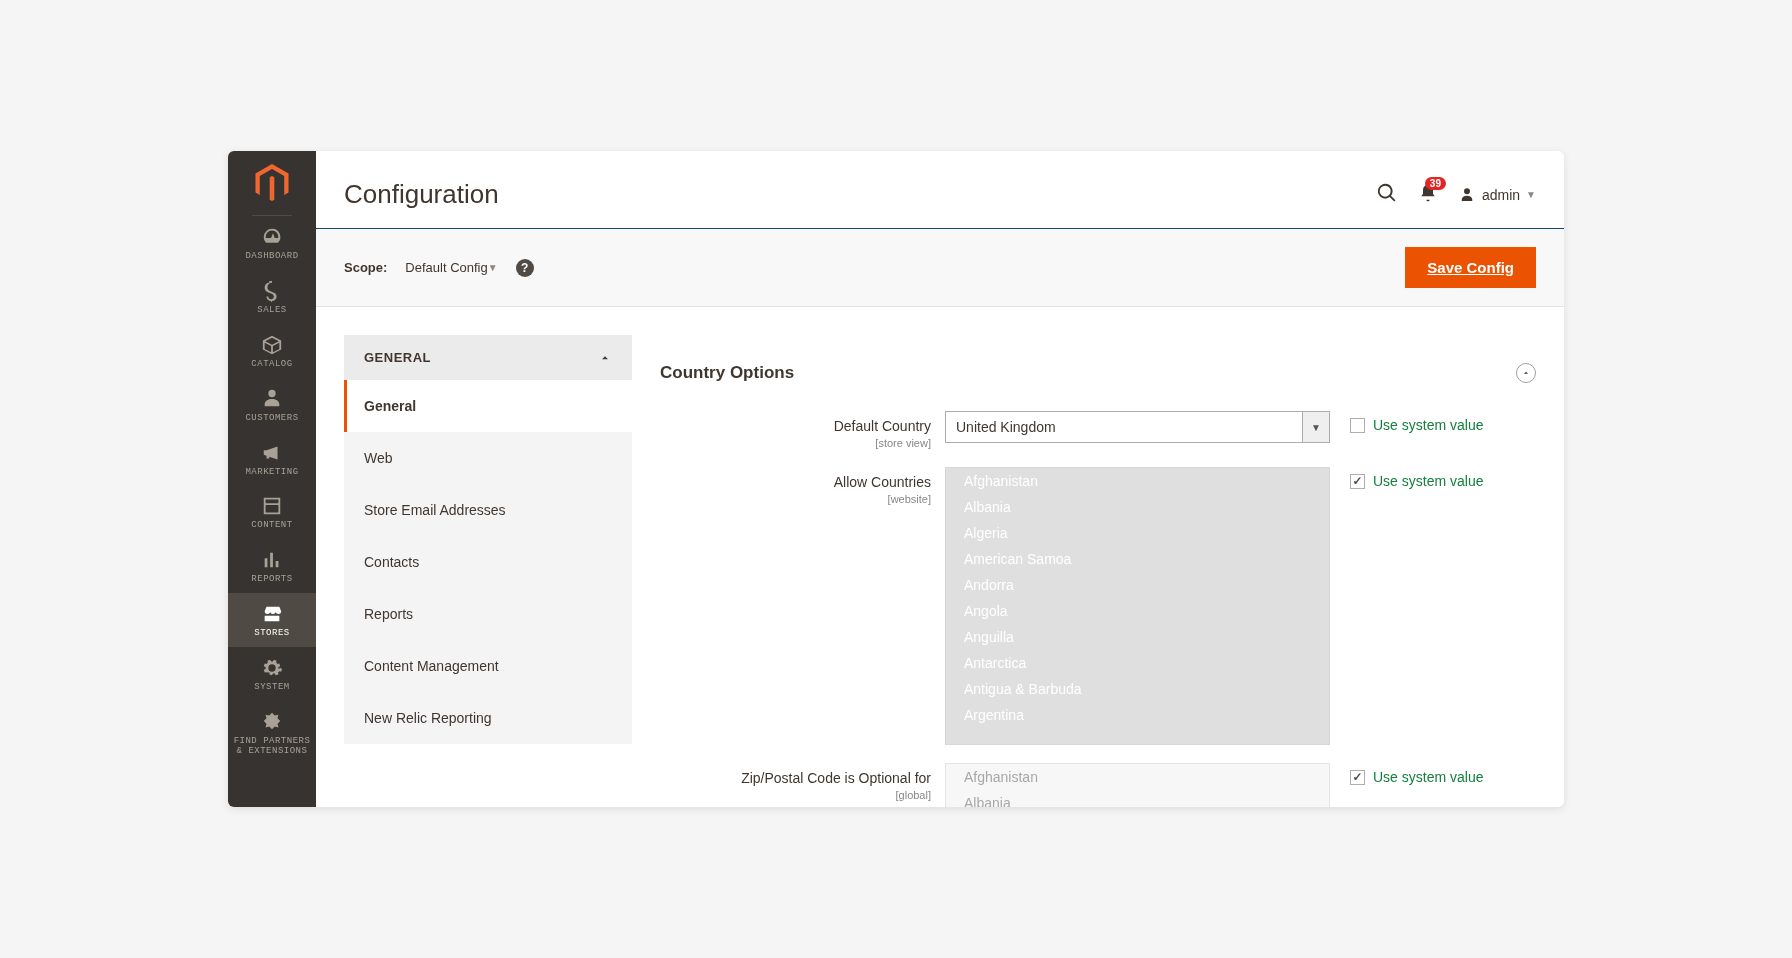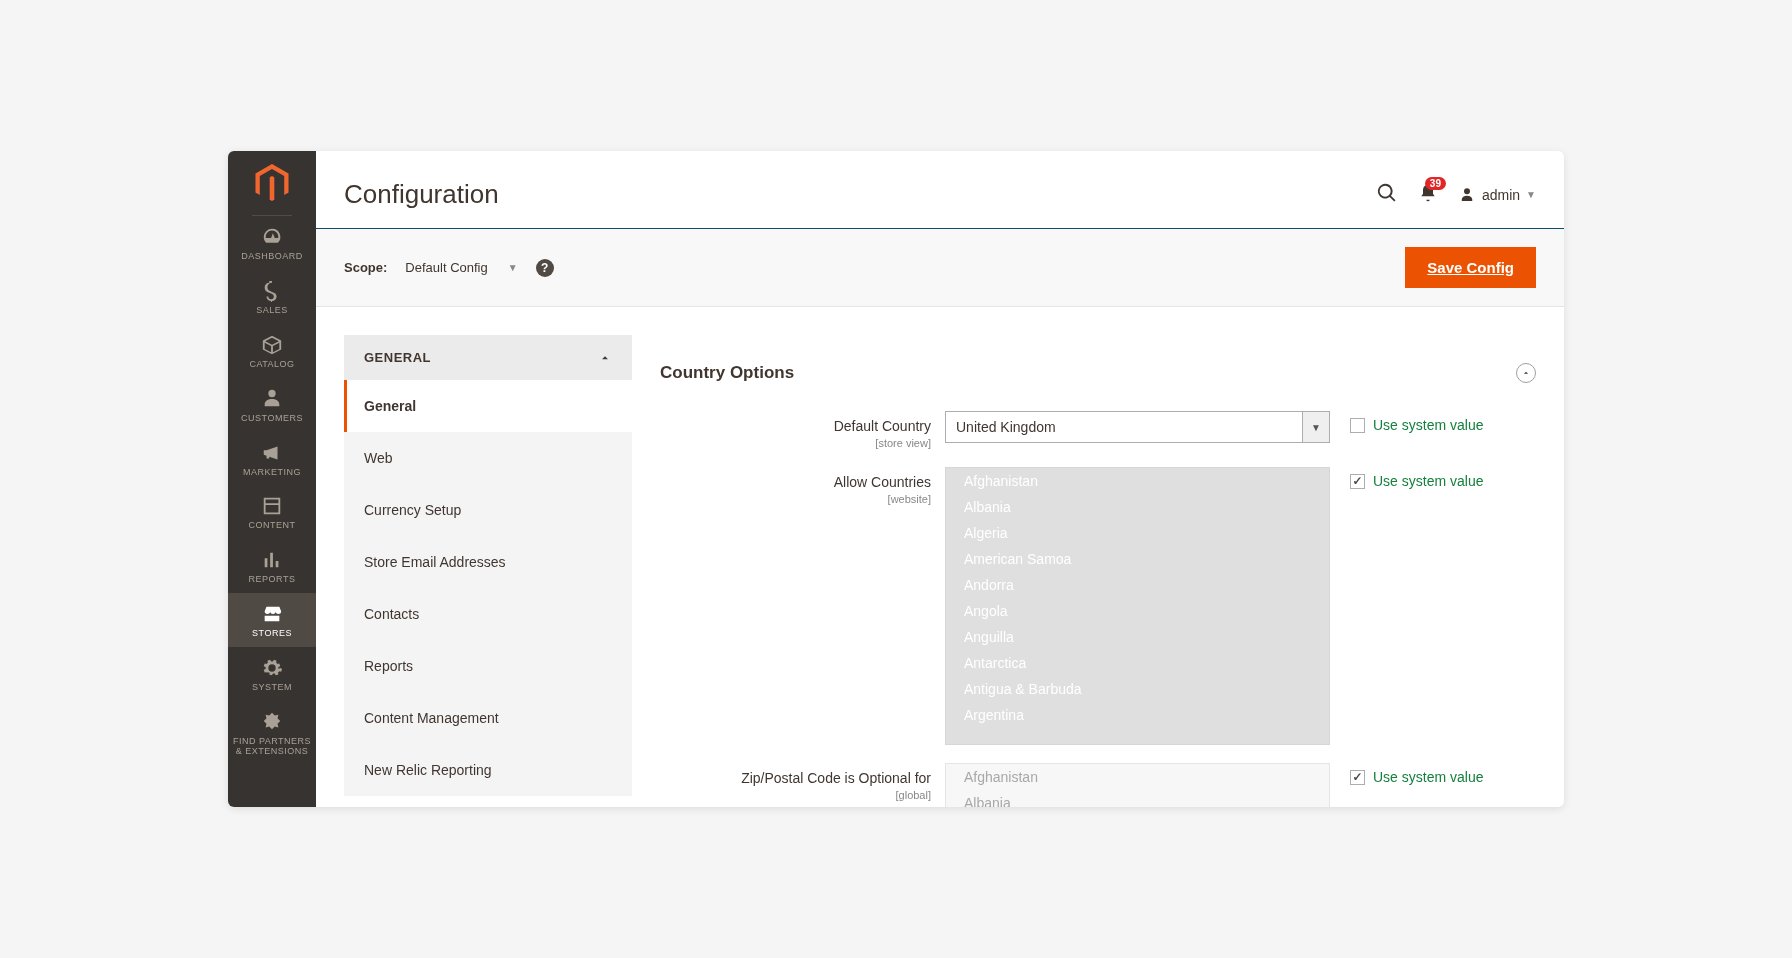--- a/index.html
+++ b/index.html
@@ -4,39 +4,39 @@
 <style>
 * { box-sizing: border-box; margin: 0; padding: 0; }
 body { font-family: -apple-system, BlinkMacSystemFont, "Segoe UI", Helvetica, Arial, sans-serif; background: #f5f5f5; display: flex; align-items: center; justify-content: center; min-height: 958px; }
 .frame { width: 1336px; height: 656px; background: #fff; border-radius: 6px; box-shadow: 0 2px 8px rgba(0,0,0,.1); display: flex; overflow: hidden; }
 .sidebar { width: 88px; background: #373330; display: flex; flex-direction: column; align-items: center; flex-shrink: 0; }
 .logo { width: 88px; height: 64px; display: flex; align-items: center; justify-content: center; }
 .logo svg { width: 34px; height: 38px; fill: #ef672f; }
 .side-divider { width: 40px; height: 1px; background: rgba(255,255,255,.12); }
 .nav-item { width: 88px; padding: 10px 0 8px; display: flex; flex-direction: column; align-items: center; cursor: pointer; color: #a9a195; }
 .nav-item .icon { width: 22px; height: 22px; margin-bottom: 4px; fill: #a9a195; }
-.nav-item .label { font-size: 9px; letter-spacing: .5px; text-align: center; line-height: 1.1; }
+.nav-item .label { font-size: 9px; letter-spacing: .5px; text-align: center; line-height: 1.1; font-family: Liberation Mono, monospace; }
 .nav-item.active { background: #4f4a44; color: #fff; }
 .nav-item.active .icon { fill: #fff; }
 .content { flex: 1; overflow: auto; }
 .page-header { display: flex; align-items: center; justify-content: space-between; padding: 14px 28px 18px; margin-top: 14px; }
 .page-title { font-size: 26px; font-weight: 400; color: #41362f; }
 .header-actions { display: flex; align-items: center; gap: 20px; }
 .search-btn svg { width: 22px; height: 22px; fill: #41362f; }
 .notif { position: relative; }
 .notif svg { width: 20px; height: 20px; fill: #41362f; }
 .badge { position: absolute; top: -6px; right: -8px; background: #e22626; color: #fff; border-radius: 10px; font-size: 10px; font-weight: 600; padding: 1px 5px; }
 .user-menu { display: flex; align-items: center; gap: 6px; color: #41362f; cursor: pointer; }
 .user-menu svg { width: 18px; height: 18px; fill: #41362f; }
 .user-name { font-size: 14px; }
 .caret { font-size: 10px; color: #888; }
 .scope-bar { background: #f8f8f8; border-top: 1px solid #0c4a6e; border-bottom: 1px solid #e5e5e5; padding: 18px 28px; display: flex; align-items: center; justify-content: space-between; }
 .scope-left { display: flex; align-items: center; gap: 18px; }
 .scope-label { font-size: 13px; font-weight: 700; color: #41362f; }
-.scope-select { display: flex; align-items: center; gap: 20px; font-size: 13px; color: #41362f; cursor: pointer; }
+.scope-select { display: flex; align-items: center; gap: 0; font-size: 13px; color: #41362f; cursor: pointer; }
 .help-icon { width: 18px; height: 18px; background: #514943; color: #fff; border-radius: 50%; display: flex; align-items: center; justify-content: center; font-size: 12px; font-weight: 700; cursor: pointer; }
 .save-btn { background: #eb5202; color: #fff; border: none; padding: 12px 22px; font-size: 15px; font-weight: 600; cursor: pointer; text-decoration: underline; }
 .main-row { display: flex; padding: 28px; gap: 28px; }
 .config-nav { width: 288px; flex-shrink: 0; }
 .config-group-head { background: #ebebeb; padding: 15px 20px; display: flex; align-items: center; justify-content: space-between; cursor: pointer; font-size: 13px; font-weight: 700; letter-spacing: .5px; color: #41362f; }
 .config-group-head svg { width: 14px; height: 14px; fill: #41362f; }
 .config-items { background: #f4f4f4; }
 .config-item { padding: 18px 20px; font-size: 14px; color: #41362f; cursor: pointer; }
 .config-item.active { background: #fff; border-left: 3px solid #eb5202; padding-left: 17px; font-weight: 600; }
 .settings { flex: 1; margin-top: 28px; }
@@ -178,21 +178,20 @@
       <div class="config-nav">
         <div class="config-group-head">
           <span>GENERAL</span>
           <svg viewBox="0 0 24 24">
               <path d="M7 14l5-5 5 5z"></path>
             </svg>
         </div>
         <div class="config-items">
           <div class="config-item active">General</div>
           <div class="config-item">Web</div>
-          <div class="config-item">Currency Setup</div>
           <div class="config-item">Store Email Addresses</div>
           <div class="config-item">Contacts</div>
           <div class="config-item">Reports</div>
           <div class="config-item">Content Management</div>
           <div class="config-item">New Relic Reporting</div>
         </div>
       </div>
 
       <div class="settings">
         <div class="section-head">

